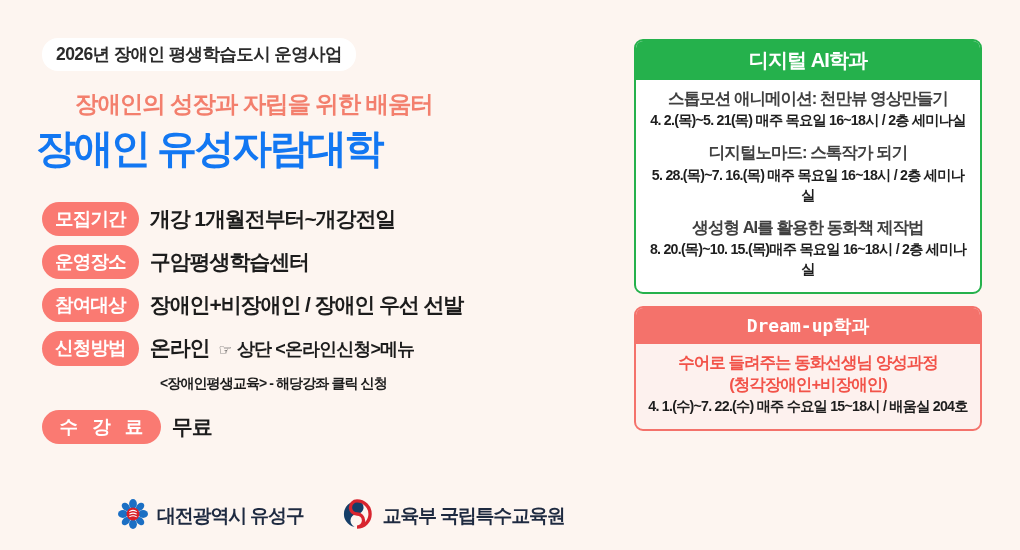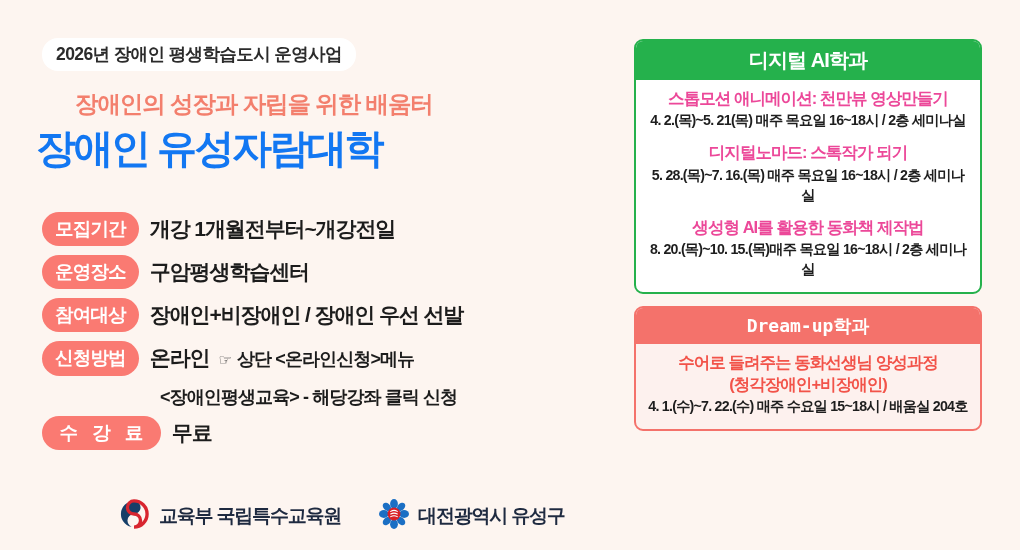--- a/index.html
+++ b/index.html
@@ -67,21 +67,21 @@
     font-weight: 800;
     letter-spacing: -2.5px;
     white-space: nowrap;
     line-height: 1.1;
   }
 
   
   .info-list {
     position: absolute;
     left: 42px;
-    top: 212px;
+    top: 202px;
     width: 560px;
   }
   .info-row {
     display: flex;
     align-items: flex-start;
     margin-bottom: 9px;
   }
   .badge {
     flex: 0 0 auto;
     background: #FA7A72;
@@ -118,25 +118,25 @@
   .hand-icon {
     font-size: 15px;
     font-weight: 400;
     margin: 0 5px 0 9px;
     color: #333;
     letter-spacing: 0;
   }
   .info-val-second {
     margin-left: 118px;
     color: #1C1C1C;
-    font-size: 18px;
+    font-size: 14px;
     font-weight: 700;
     letter-spacing: -0.9px;
     margin-top: 2px;
-    margin-bottom: 7px;
+    margin-bottom: 17px;
     white-space: nowrap;
   }
 
   
   .footer {
     position: absolute;
     left: 118px;
     top: 498px;
     display: flex;
     align-items: center;
@@ -210,21 +210,21 @@
   }
 
   
   .card-orange { border: 2.5px solid #F08A2B; background: #FDF3EA; }
   .card-orange .dept-head { background: #F08A2B; margin: -0px; }
   .card-orange .course-name { color: #ED8A22; }
 
   
   .card-green { border: 2.5px solid #25B14C; background: #FFFFFF; margin-top: 17px; }
   .card-green .dept-head { background: #25B14C; }
-  .card-green .course-name { color: #ec4899; }
+  .card-green .course-name { color: #404040; }
 
   
   .card-pink { border: 2.5px solid #F4726B; background: #FDF1EE; }
   .card-pink .dept-head { background: #F4726B; }
   .card-pink .course-name { color: #F25349; }
   .card-pink .dept-head.mono {
     font-family: "DejaVu Sans Mono", monospace;
     font-size: 18px;
     letter-spacing: 0px;
   }
@@ -270,30 +270,20 @@
       <div class="info-val-second">&lt;장애인평생교육&gt; - 해당강좌 클릭 신청</div>
 
       <div class="info-row">
         <span class="badge spaced">수 강 료</span>
         <span class="info-val">무료</span>
       </div>
 
     </div>
 
     <div class="footer">
-
-      <div class="logo-item">
-        <span class="logo-mark">
-          <svg width="32" height="32" viewBox="0 0 44 44">
-            <path d="M22 4 A18 18 0 1 0 22 40 A9 9 0 1 1 22 22 A9 9 0 1 0 22 4 Z" fill="#153E68"></path>
-            <path d="M22 4 A18 18 0 0 1 22 40 A9 9 0 0 0 22 22 A9 9 0 0 1 22 4 Z" fill="none" stroke="#D8252F" stroke-width="4.6"></path>
-          </svg>
-        </span>
-        <span class="logo-text">교육부 국립특수교육원</span>
-      </div>
 
       <div class="logo-item">
         <span class="logo-mark">
           <svg width="30" height="30" viewBox="0 0 40 40">
             <g fill="#1B6FC4">
               <ellipse cx="20" cy="6.5" rx="5.2" ry="6.5"></ellipse>
               <ellipse cx="20" cy="33.5" rx="5.2" ry="6.5"></ellipse>
               <ellipse cx="6.5" cy="20" rx="6.5" ry="5.2"></ellipse>
               <ellipse cx="33.5" cy="20" rx="6.5" ry="5.2"></ellipse>
               <ellipse cx="10.5" cy="10.5" rx="6.3" ry="4.6" transform="rotate(45 10.5 10.5)"></ellipse>
@@ -305,20 +295,30 @@
             <g stroke="#FFFFFF" stroke-width="1.5" fill="none" stroke-linecap="round">
               <path d="M15.6 16.5 Q20 14 24.4 16.5"></path>
               <path d="M15.6 20 Q20 17.6 24.4 20"></path>
               <path d="M15.6 23.5 Q20 21.1 24.4 23.5"></path>
             </g>
           </svg>
         </span>
         <span class="logo-text">대전광역시 유성구</span>
       </div>
 
+      <div class="logo-item">
+        <span class="logo-mark">
+          <svg width="32" height="32" viewBox="0 0 44 44">
+            <path d="M22 4 A18 18 0 1 0 22 40 A9 9 0 1 1 22 22 A9 9 0 1 0 22 4 Z" fill="#153E68"></path>
+            <path d="M22 4 A18 18 0 0 1 22 40 A9 9 0 0 0 22 22 A9 9 0 0 1 22 4 Z" fill="none" stroke="#D8252F" stroke-width="4.6"></path>
+          </svg>
+        </span>
+        <span class="logo-text">교육부 국립특수교육원</span>
+      </div>
+
     </div>
   </div>
 
   <div class="right-col">
 
 
     <div class="dept-card card-green">
       <div class="dept-head">디지털 AI학과</div>
       <div class="dept-body">
         <div class="course">

